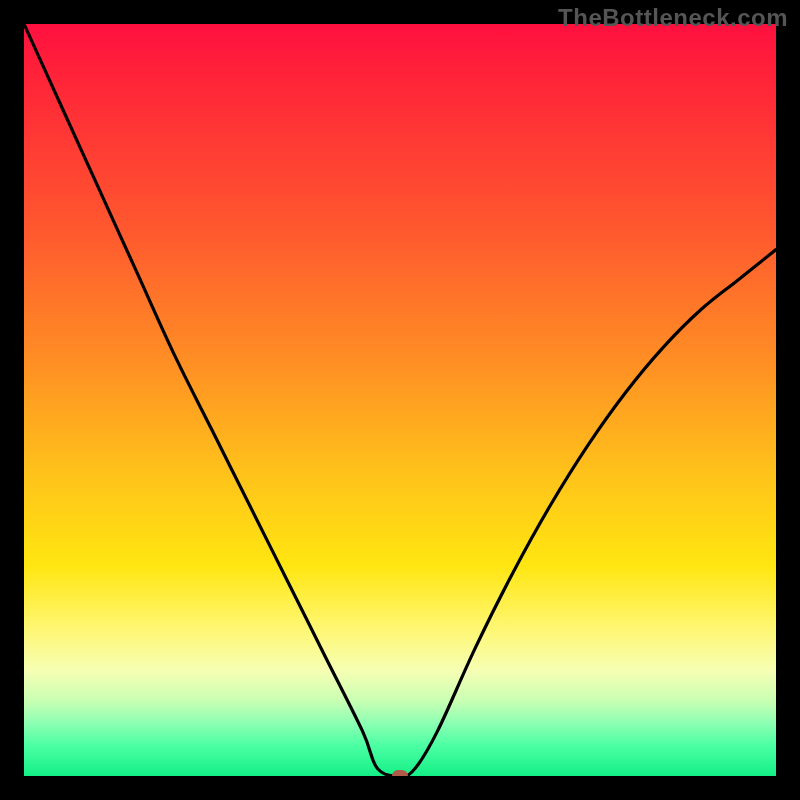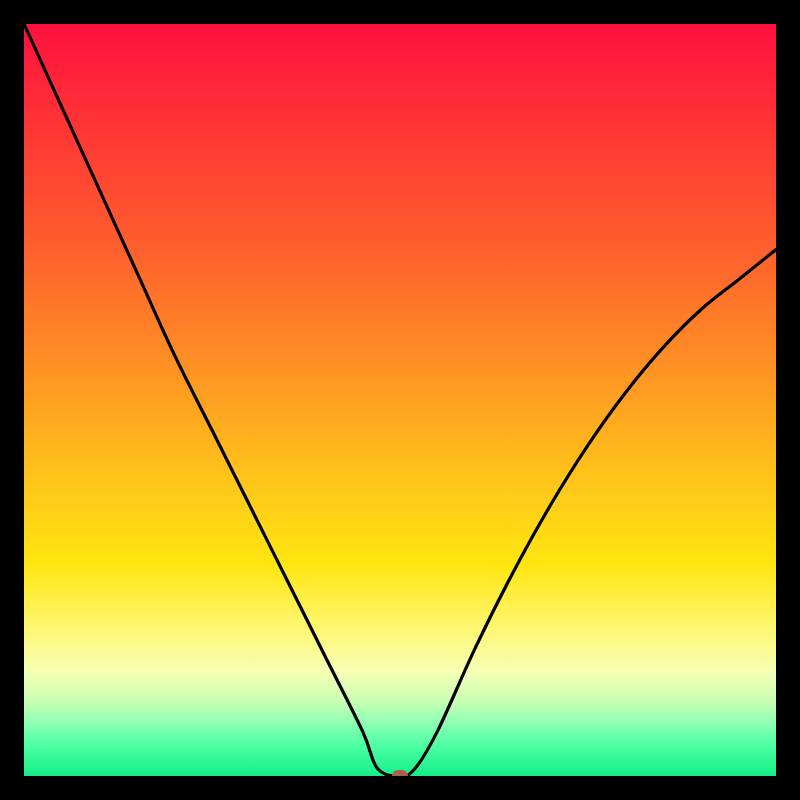--- a/index.html
+++ b/index.html
@@ -73,20 +73,21 @@
     background: #b05a4a;
     border-radius: 6px;
     transform: translate(-50%, -50%);
     z-index: 3;
   }
 </style>
 </head>
 <body>
 
 <div class="frame">
+  <div class="watermark">TheBottleneck.com</div>
 
   <div class="plot">
     <div class="gradient"></div>
 
     <svg class="curve-svg" viewBox="0 0 752 752" preserveAspectRatio="none">
       <path id="curve-path" fill="none" stroke="#000" stroke-width="3.2" stroke-linecap="round" d="M 0.00 0.00 C 6.77 14.89, 24.06 52.94, 37.60 82.72 C 51.14 112.50, 61.66 135.66, 75.20 165.44 C 88.74 195.22, 99.26 218.38, 112.80 248.16 C 126.34 277.94, 136.86 302.45, 150.40 330.88 C 163.94 359.31, 174.46 379.01, 188.00 406.08 C 201.54 433.15, 212.06 454.21, 225.60 481.28 C 239.14 508.35, 249.66 529.41, 263.20 556.48 C 276.74 583.55, 287.26 604.61, 300.80 631.68 C 314.34 658.75, 328.92 686.58, 338.40 706.88 C 347.88 727.18, 346.67 736.36, 353.44 744.48 C 360.21 752.60, 369.23 752.00, 376.00 752.00 C 382.77 752.00, 384.27 752.60, 391.04 744.48 C 397.81 736.36, 402.77 728.54, 413.60 706.88 C 424.43 685.22, 437.66 652.59, 451.20 624.16 C 464.74 595.73, 475.26 574.68, 488.80 548.96 C 502.34 523.24, 512.86 504.29, 526.40 481.28 C 539.94 458.27, 550.46 441.42, 564.00 421.12 C 577.54 400.82, 588.06 386.08, 601.60 368.48 C 615.14 350.88, 625.66 338.25, 639.20 323.36 C 652.74 308.47, 663.26 297.94, 676.80 285.76 C 690.34 273.58, 700.86 266.51, 714.40 255.68 C 727.94 244.85, 745.23 231.01, 752.00 225.60"></path>
     </svg>
 
     <div id="min-marker" class="min-marker" style="left: 376px; top: 752px; background: rgb(176, 90, 74);"></div>
   </div>

